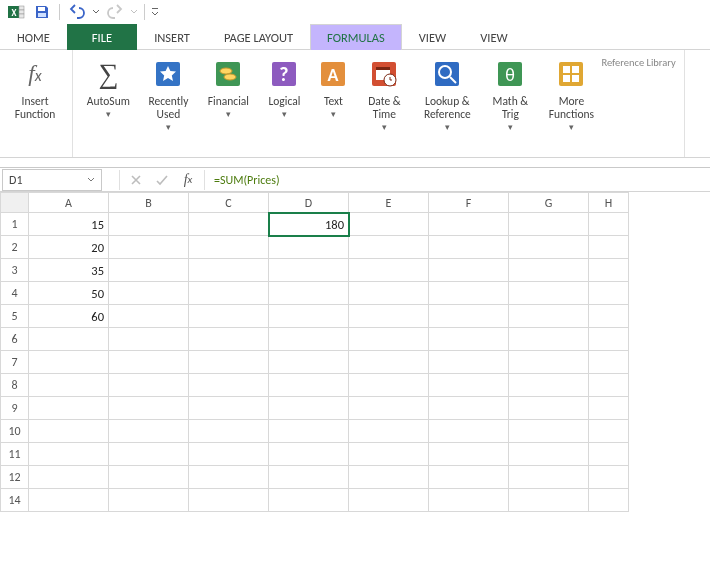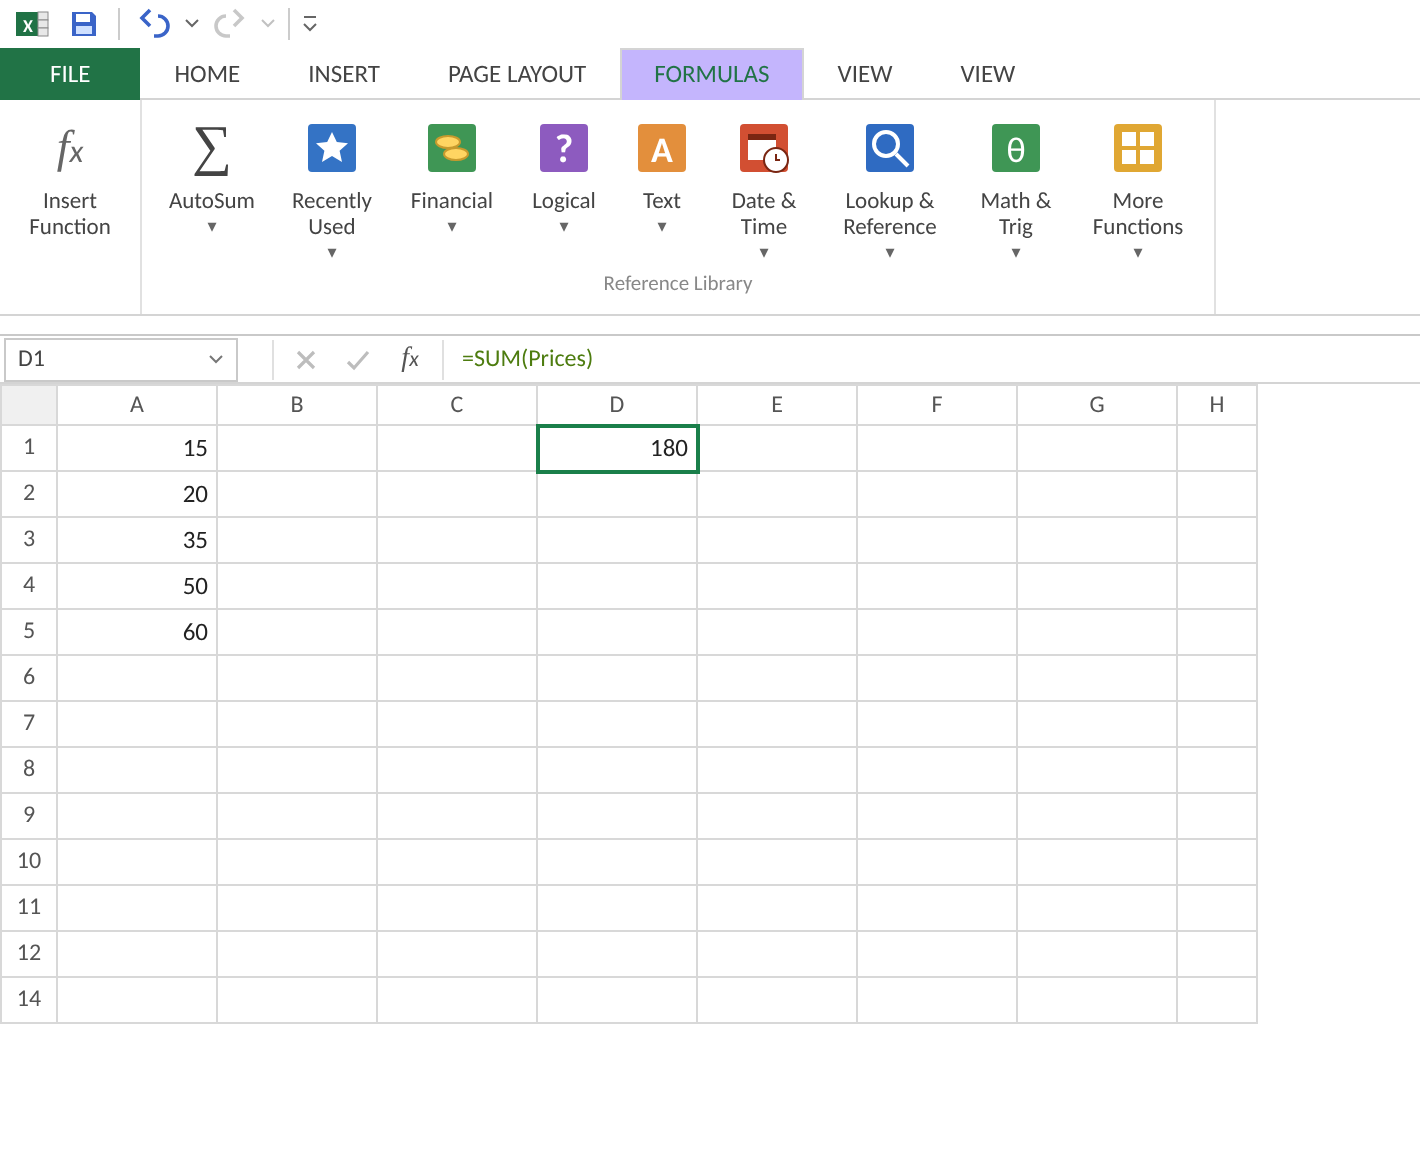--- a/index.html
+++ b/index.html
@@ -9,30 +9,30 @@
   .qat .item { width:24px; height:20px; display:flex; align-items:center; justify-content:center; }
   .qat .sep { width:1px; height:16px; background:#ccc; margin:0 3px;}
   .qat .drop { width:10px; display:flex; align-items:center; justify-content:center;}
   
   .tabs { height:26px; display:flex; align-items:flex-end; padding-left:0; background:#fff; border-bottom:1px solid #d4d4d4;}
   .tab { padding:5px 16px 5px; font-size:12.5px; color:#444; cursor:pointer; border:1px solid transparent; border-bottom:none; margin-bottom:-1px;}
   .tab.file { background:#217346; color:#fff; padding:5px 24px;}
   .tab.active { background:#c4b5fd; border-color:#d4d4d4; color:#217346;}
   
   .ribbon { height:108px; background:#fff; border-bottom:1px solid #d4d4d4; display:flex;}
-  .group { display:flex; flex-direction:column; border-right:1px solid #e1e1e1; padding:4px 8px 1px; }
+  .group { display:flex; flex-direction:row; justify-content:space-between; border-right:1px solid #e1e1e1; padding:4px 8px 1px; }
   .group-buttons { display:flex; gap:6px;}
   .bigbtn { width:54px; display:flex; flex-direction:column; align-items:center; justify-content:flex-start; padding-top:3px; cursor:pointer; text-align:center; line-height:1.15; color:#444;}
   .bigbtn .ico { width:34px; height:34px; display:flex; align-items:center; justify-content:center; margin-bottom:4px;}
   .bigbtn .lbl { font-size:11.5px; }
   .bigbtn .dd { font-size:9px; color:#666; margin-top:1px;}
   .group-title { text-align:center; font-size:10.5px; color:#888; padding:2px 0 3px;}
   
   .fbar { height:24px; display:flex; align-items:center; border-bottom:1px solid #d4d4d4;}
-  .namebox { width:117px; height:22px; border:1px solid #c9c9c9; display:flex; align-items:center; padding:0 6px; justify-content:space-between; margin:0 2px;text-align:center;}
+  .namebox { width:100px; height:22px; border:1px solid #c9c9c9; display:flex; align-items:center; padding:0 6px; justify-content:space-between; margin:0 2px;text-align:center;}
   .namebox span { font-size:12px;}
   .fbar .gap { width:12px;}
   .fbbtn { width:26px; height:22px; display:flex; align-items:center; justify-content:center; color:#bdbdbd;}
   .fbbtn.fx { color:#555; font-style:italic; font-family:"Times New Roman",serif; font-size:14px;}
   .fbar .sep1 { width:1px; height:20px; background:#e0e0e0; margin:0 3px;}
   .formula-input { flex:1; height:22px; border:none; padding:0 6px; font-size:12px; color:#4d7c0f; outline:none;}
   .fbar-spacer{height:10px;border-bottom:1px solid #c9c9c9;}
   
   .grid-wrap { position:relative; }
   table.sheet { border-collapse:collapse; table-layout:fixed;}
@@ -91,22 +91,22 @@
   <div class="sep"></div>
   <div class="drop">
       <svg width="8" height="10" viewBox="0 0 8 10">
         <rect x="1" y="1" width="6" height="1" fill="#666"></rect>
         <path d="M1 5l3 3 3-3" fill="none" stroke="#666" stroke-width="1"></path>
       </svg>
     </div>
 </div>
 
 <div class="tabs">
+  <div class="tab">HOME</div>
   <div class="tab file">FILE</div>
-  <div class="tab">HOME</div>
   <div class="tab">INSERT</div>
   <div class="tab">PAGE LAYOUT</div>
   <div class="tab active">FORMULAS</div>
   <div class="tab">VIEW</div>
   <div class="tab">VIEW</div>
 </div>
 
 <div class="ribbon">
   <div class="group">
     <div class="group-buttons">

